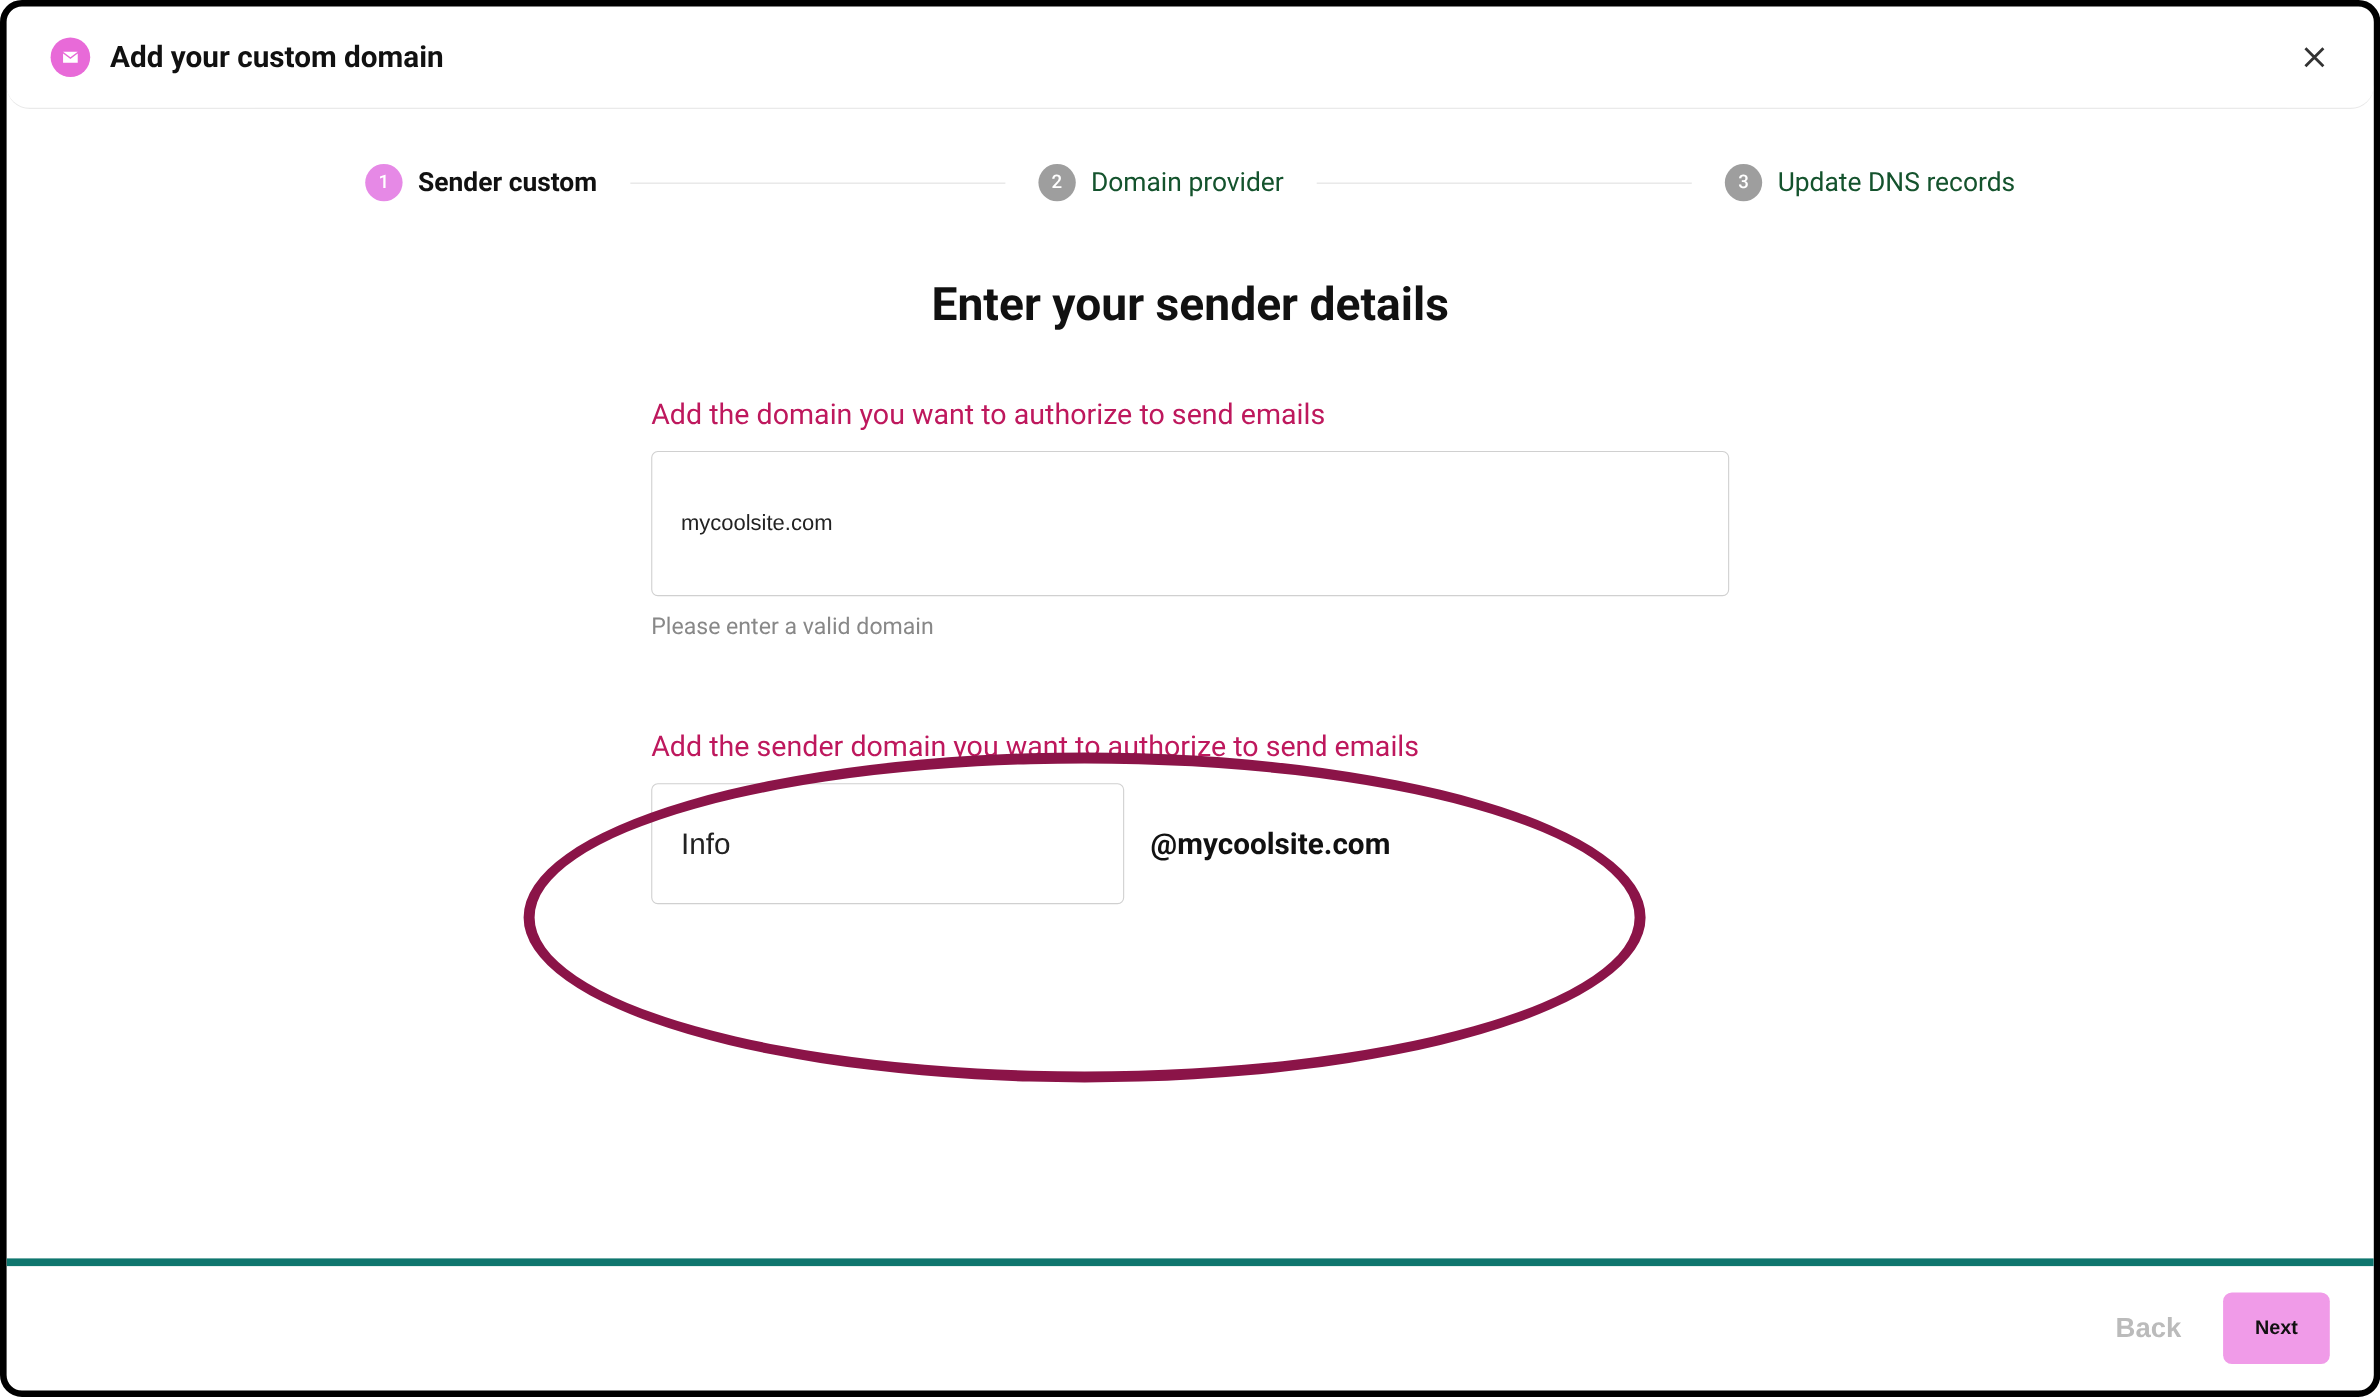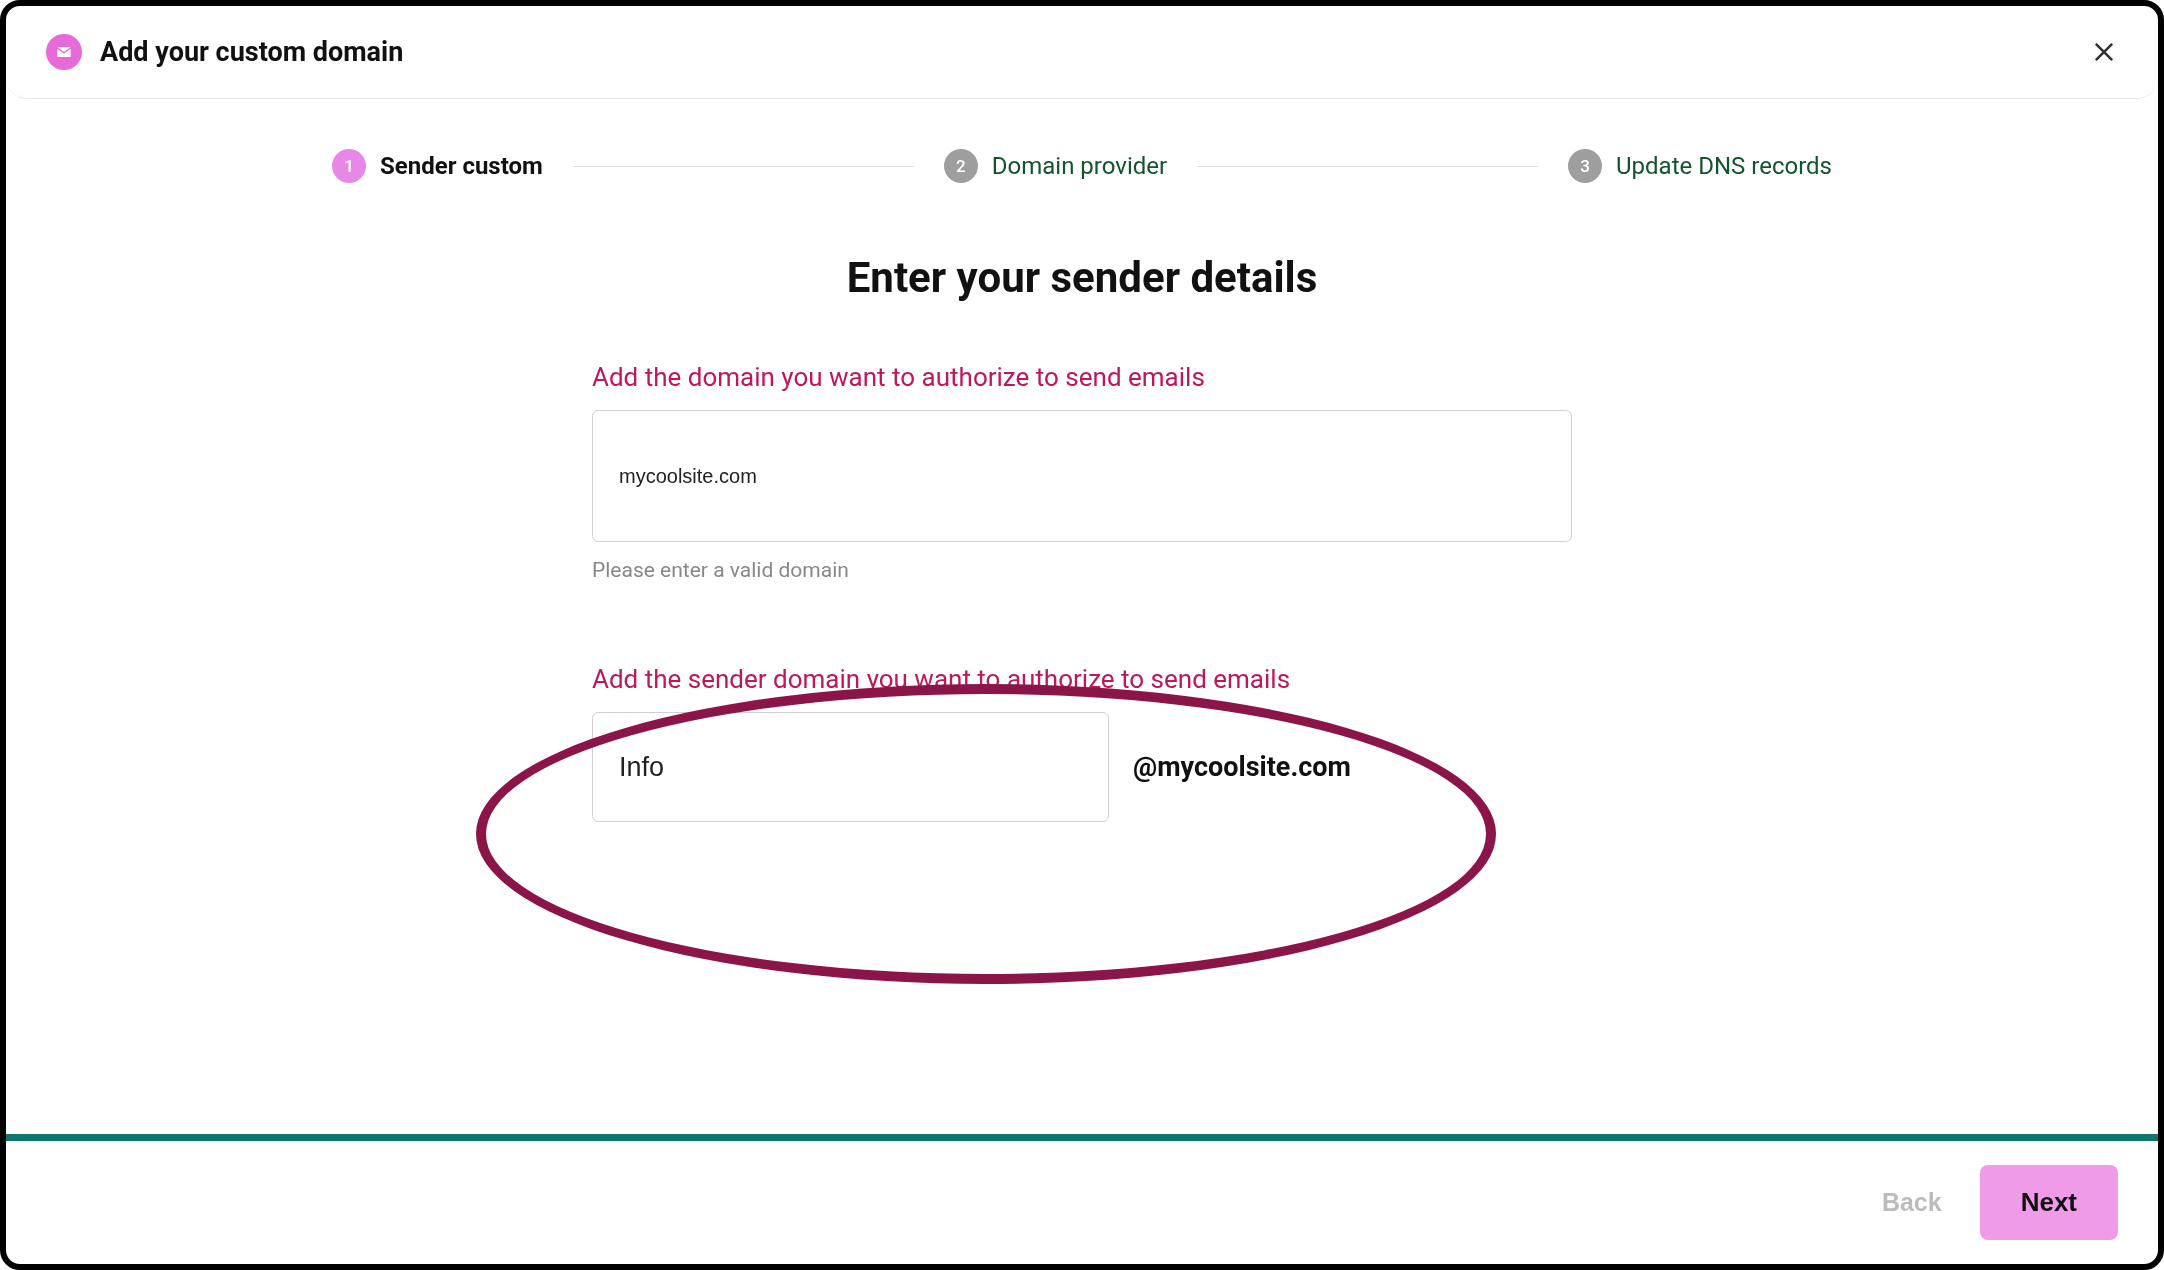--- a/index.html
+++ b/index.html
@@ -142,21 +142,21 @@
     }
     .form-section.second {
       margin-top: 82px;
     }
     .sender-row {
       display: flex;
       align-items: center;
       gap: 24px;
     }
     .sender-input {
-      width: 517px;
+      width: 430px;
       height: 110px;
       border: 1px solid #d0d0d0;
       border-radius: 6px;
       padding: 0 26px;
       font-size: 27px;
       color: #222;
       outline: none;
     }
     .domain-suffix {
       font-size: 27px;
@@ -180,27 +180,27 @@
     .back-btn {
       font-size: 25px;
       font-weight: 700;
       color: #bbb;
       background: none;
       border: none;
       cursor: pointer;
       padding: 16px 10px;
     }
     .next-btn {
-      font-size: 26px;
+      font-size: 18px;
       font-weight: 700;
       color: #111;
       background: #f09be8;
       border: none;
       border-radius: 8px;
-      padding: 22px 41px;
+      padding: 22px 29px;
       cursor: pointer;
       text-align: right;
     }
   </style>
 </head>
 <body>
 
 <div class="header">
   <div class="logo">
     <svg width="20" height="20" viewBox="0 0 24 24" fill="white">

